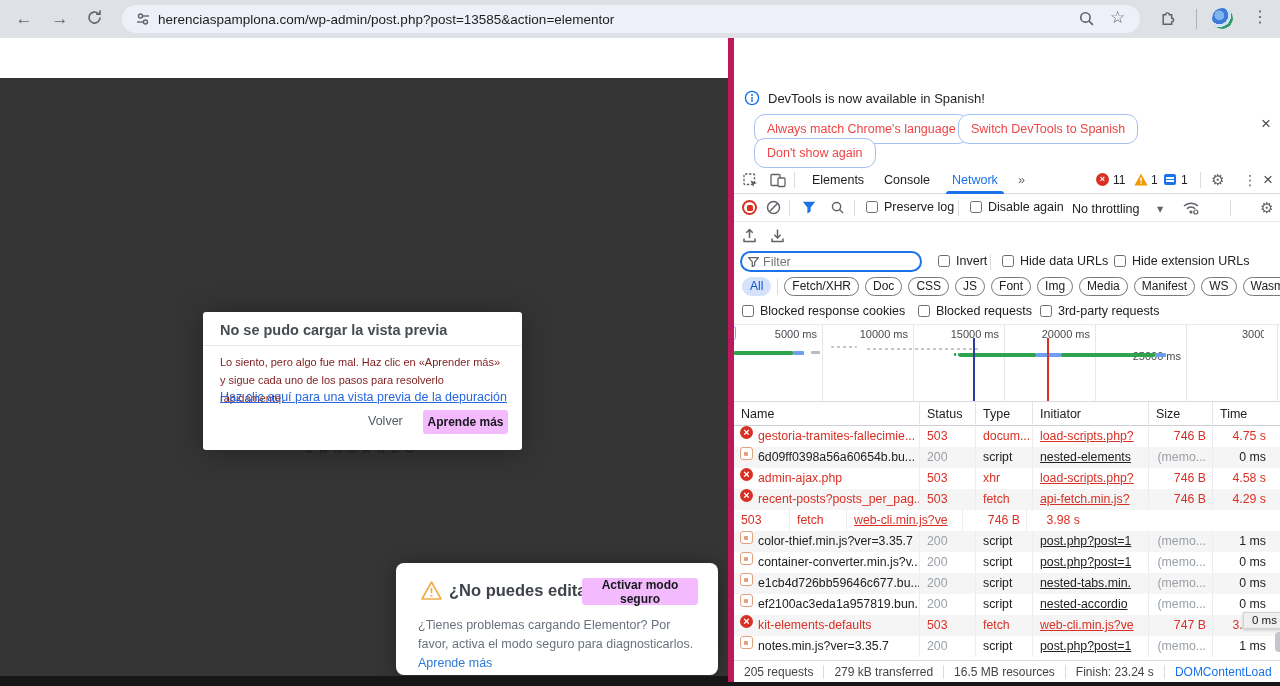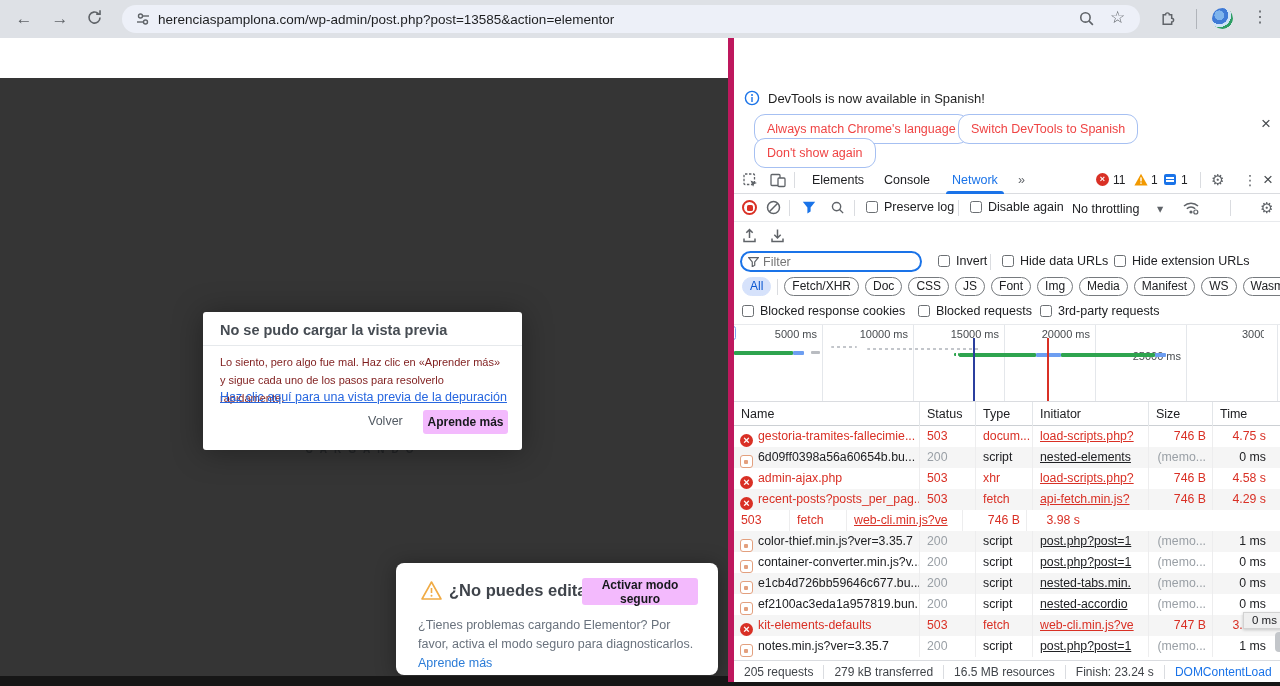--- a/index.html
+++ b/index.html
@@ -109,21 +109,21 @@
   .handle { position:absolute; top:1px; width:5px; height:14px; border:1.5px solid #7da4f0; border-radius:3px; background:#fff; }
 
   
   #thead { position:absolute; left:0; top:364px; width:552px; height:24px; border-bottom:1px solid #ccd0d4; background:#fff; }
   .hc { position:absolute; top:0; height:24px; line-height:24px; padding-left:7px; font-size:12.5px;
     color:#202124; border-right:1px solid #e3e6e9; overflow:hidden; }
   #rows { position:absolute; left:0; top:388px; width:552px; }
   .nrow { display:flex; height:21px; line-height:21px; font-size:12.3px; cursor:pointer; }
   .nrow.alt { background:#f5f5f5; }
   .c { overflow:hidden; white-space:nowrap; border-right:1px solid #ededee; }
-  .c.name { width:186px; padding-left:6px; display:flex; align-items:flex-end; gap:5px; }
+  .c.name { width:186px; padding-left:6px; display:flex; align-items:flex-start; gap:5px; }
   .c.status { width:56px; padding-left:7px; }
   .c.type { width:57px; padding-left:7px; }
   .c.init { width:116px; padding-left:7px; }
   .c.size { width:64px; text-align:right; padding-right:6px; }
   .c.time { width:73px; text-align:right; padding-right:20px; border-right:none; }
   .nrow.error .ntext, .nrow.error .c, .nrow.error .initlink { color:#d93025; }
   .nrow.ok .c.status, .nrow.ok .c.size { color:#9aa0a6; }
   .initlink { text-decoration:underline; }
   .ricon { position:relative; width:13px; height:13px; flex:0 0 13px; }
   .nrow.error .ricon { background:#d93025; border-radius:50%; }

